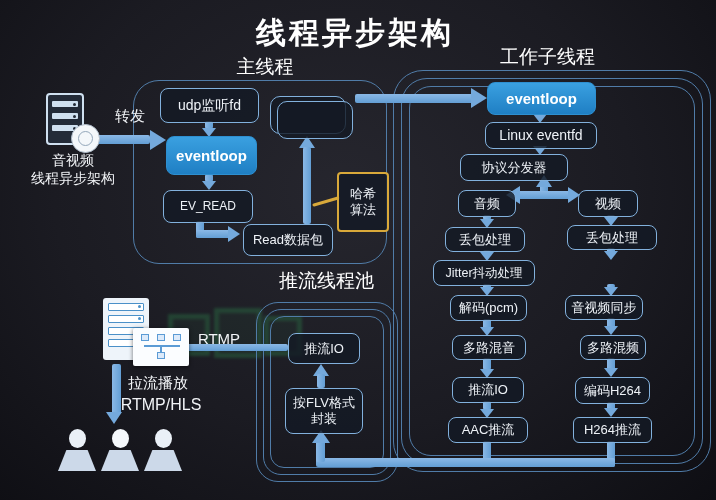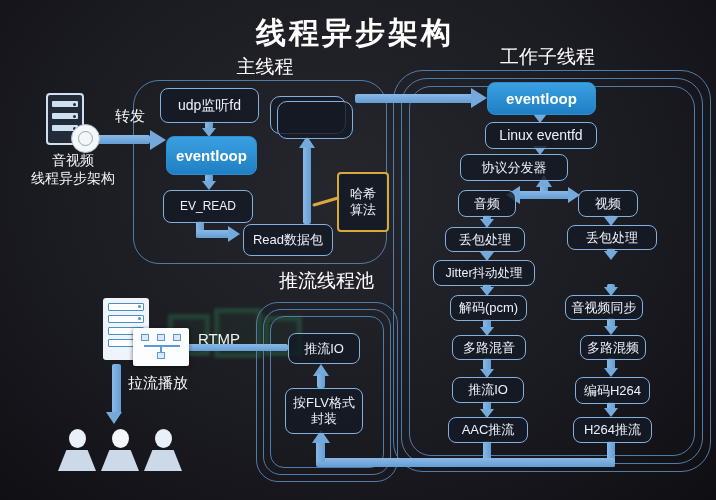--- a/index.html
+++ b/index.html
@@ -181,21 +181,21 @@
   <div class="n" style="left:450px;top:295px;width:75px;height:24px;">解码(pcm)</div>
   <div class="n" style="left:452px;top:335px;width:72px;height:23px;">多路混音</div>
   <div class="n" style="left:452px;top:377px;width:70px;height:24px;">推流IO</div>
   <div class="n" style="left:448px;top:417px;width:78px;height:24px;">AAC推流</div>
 
   <div class="n" style="left:578px;top:190px;width:58px;height:25px;">视频</div>
   <div class="n" style="left:567px;top:225px;width:88px;height:23px;">丢包处理</div>
   <div class="n" style="left:565px;top:295px;width:76px;height:23px;">音视频同步</div>
   <div class="n" style="left:580px;top:335px;width:64px;height:23px;">多路混频</div>
   <div class="n" style="left:575px;top:377px;width:73px;height:25px;">编码H264</div>
-  <div class="n" style="left:573px;top:417px;width:77px;height:24px;">H264推流</div>
+  <div class="n" style="left:573px;top:417px;width:77px;height:24px;border-radius:6px;">H264推流</div>
 
   <div class="n" style="left:288px;top:333px;width:70px;height:29px;">推流IO</div>
   <div class="n" style="left:285px;top:388px;width:76px;height:44px;">
     <div>
       <div>按FLV格式</div>
       <div>封装</div>
     </div>
   </div>
 
   <div class="abs" style="left:46px;top:93px;width:50px;height:58px;">
@@ -224,20 +224,21 @@
       <div class="sq" style="left:24px;top:6px;"></div>
       <div class="sq" style="left:40px;top:6px;"></div>
       <div class="mline" style="left:11px;top:17px;width:36px;height:1.5px;"></div>
       <div class="mline" style="left:27px;top:17px;width:1.5px;height:7px;"></div>
       <div class="sq" style="left:24px;top:24px;"></div>
     </div>
   </div>
 
   <div class="lb" style="left:196px;top:329px;width:46px;font-size:15px;">RTMP</div>
   <div class="lb" style="left:122px;top:373px;width:72px;font-size:15px;">拉流播放</div>
+  <div class="lb" style="left:120px;top:395px;width:82px;font-size:16px;">RTMP/HLS</div>
 
   <div class="user" style="left:58px;top:429px;">
     <div class="u-head"></div>
     <div class="u-body"></div>
   </div>
   <div class="user" style="left:101px;top:429px;">
     <div class="u-head" style="background:#f5f8fb;"></div>
     <div class="u-body"></div>
   </div>
   <div class="user" style="left:144px;top:429px;">

